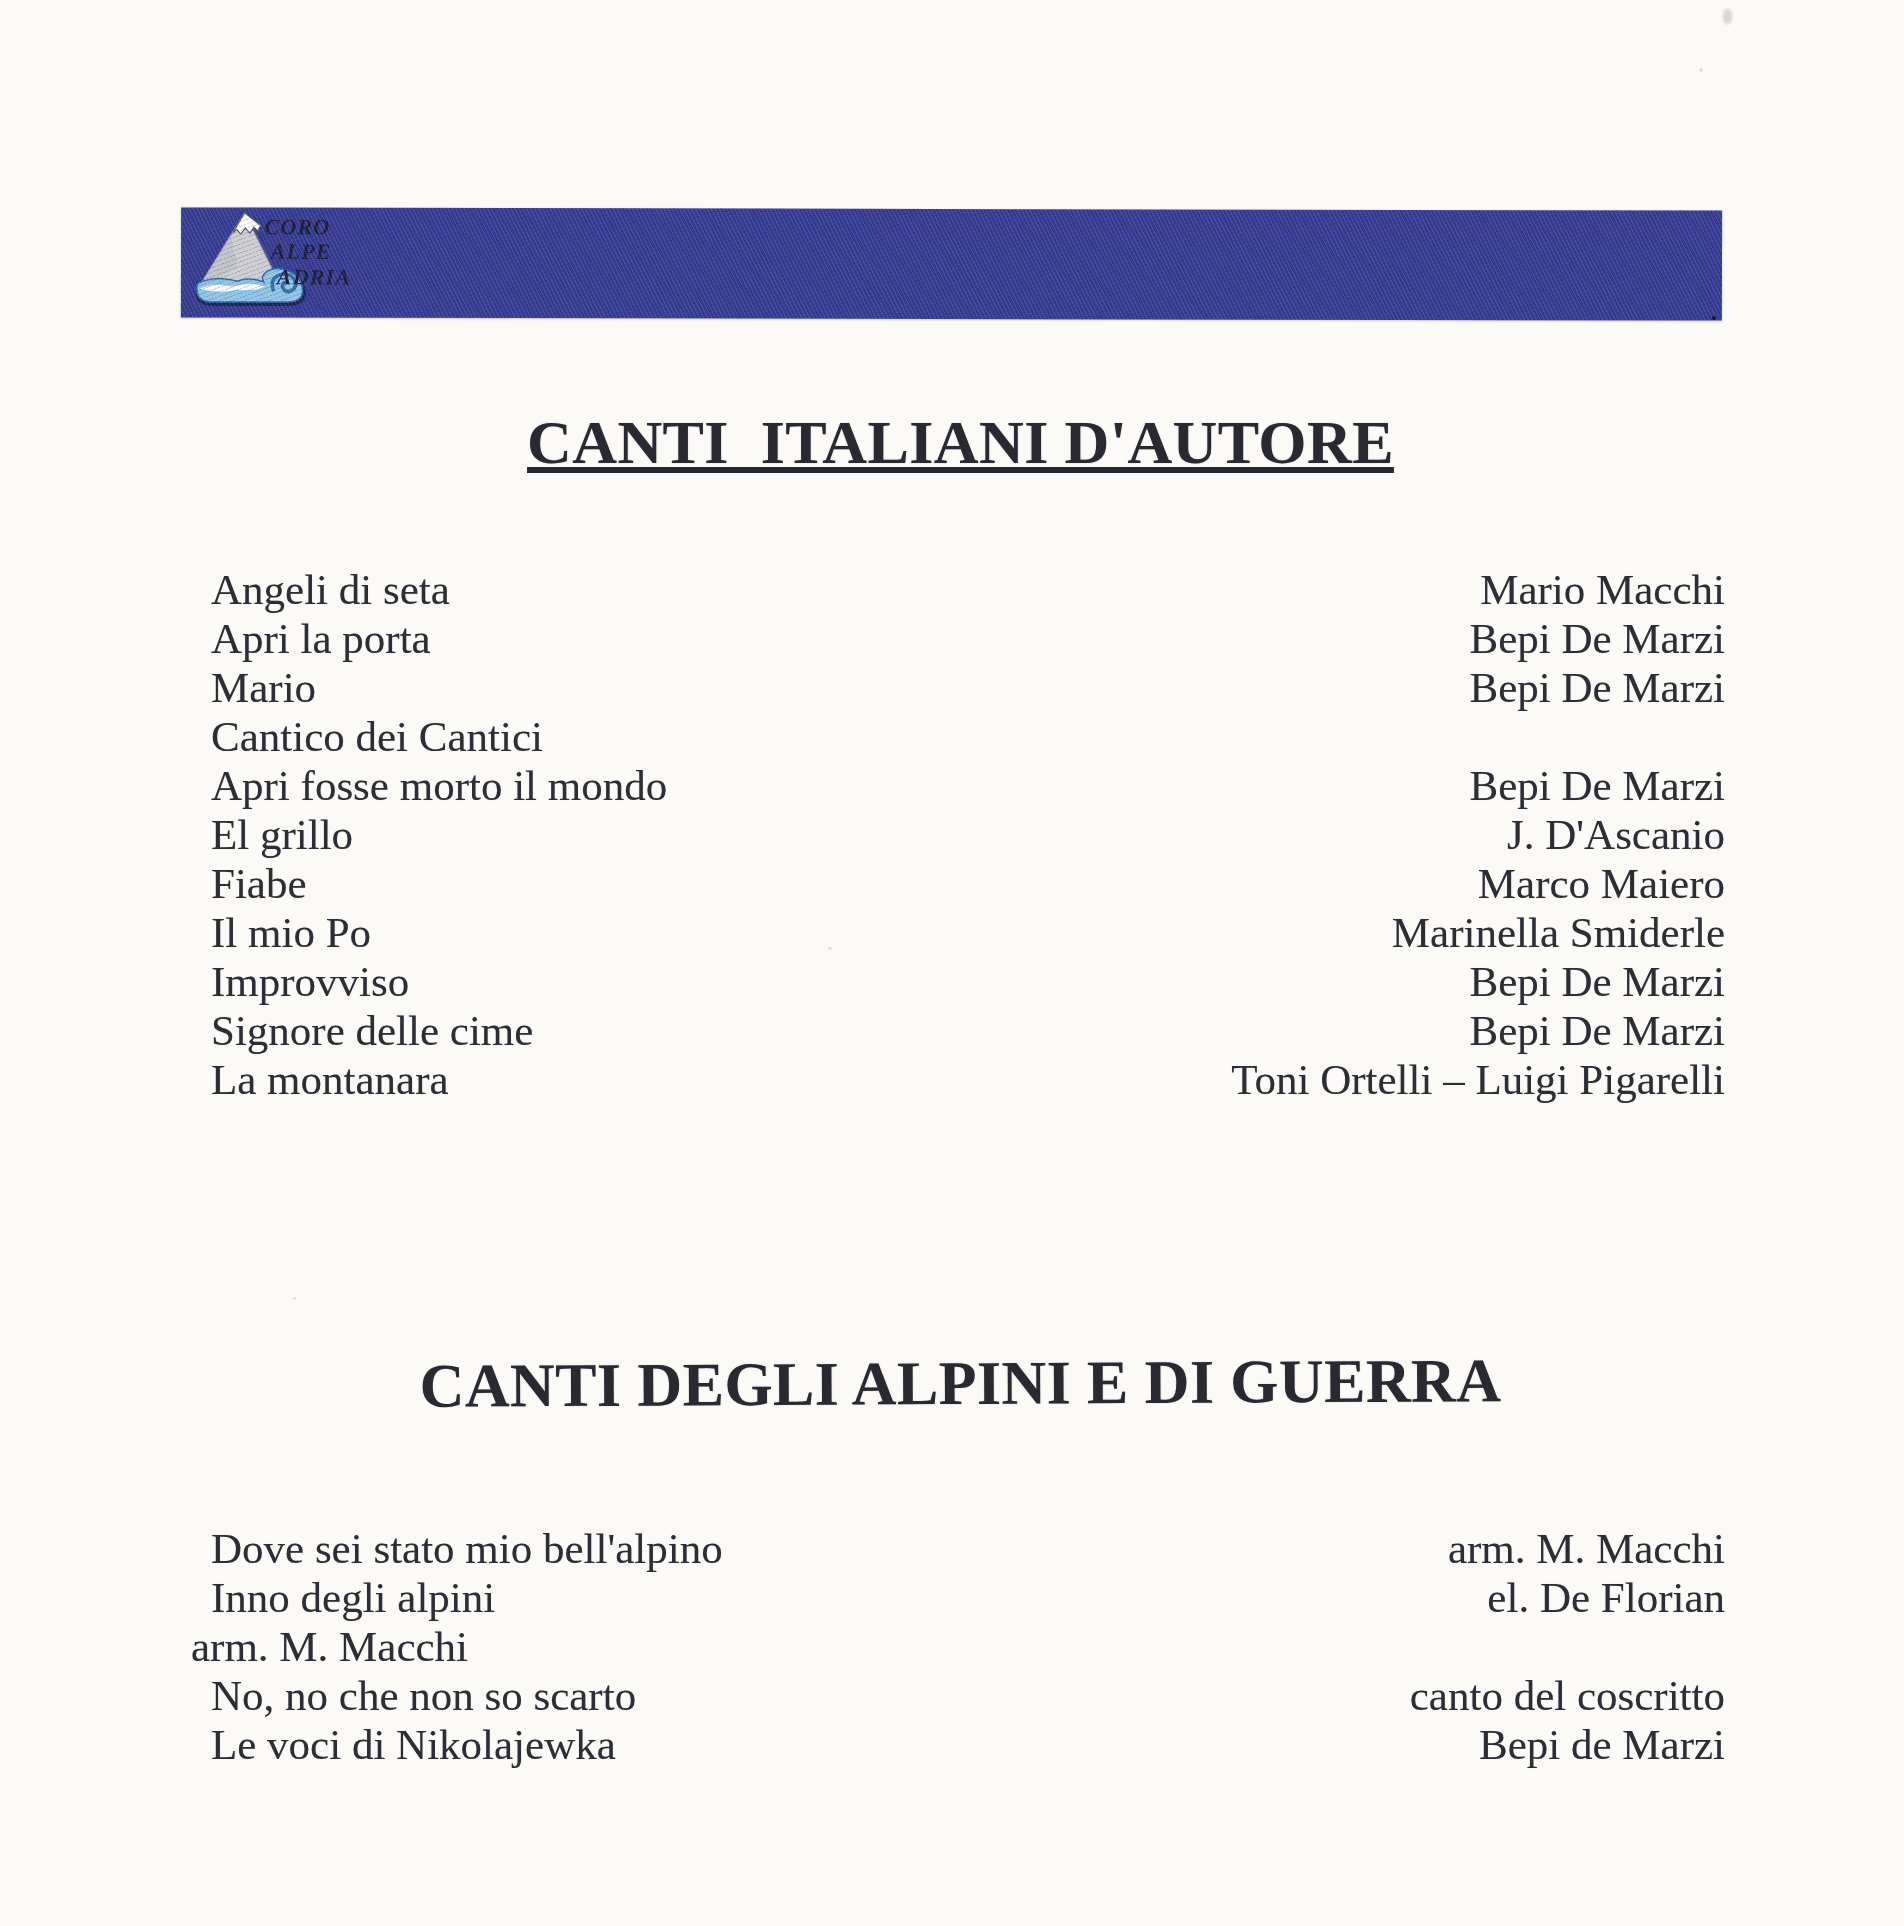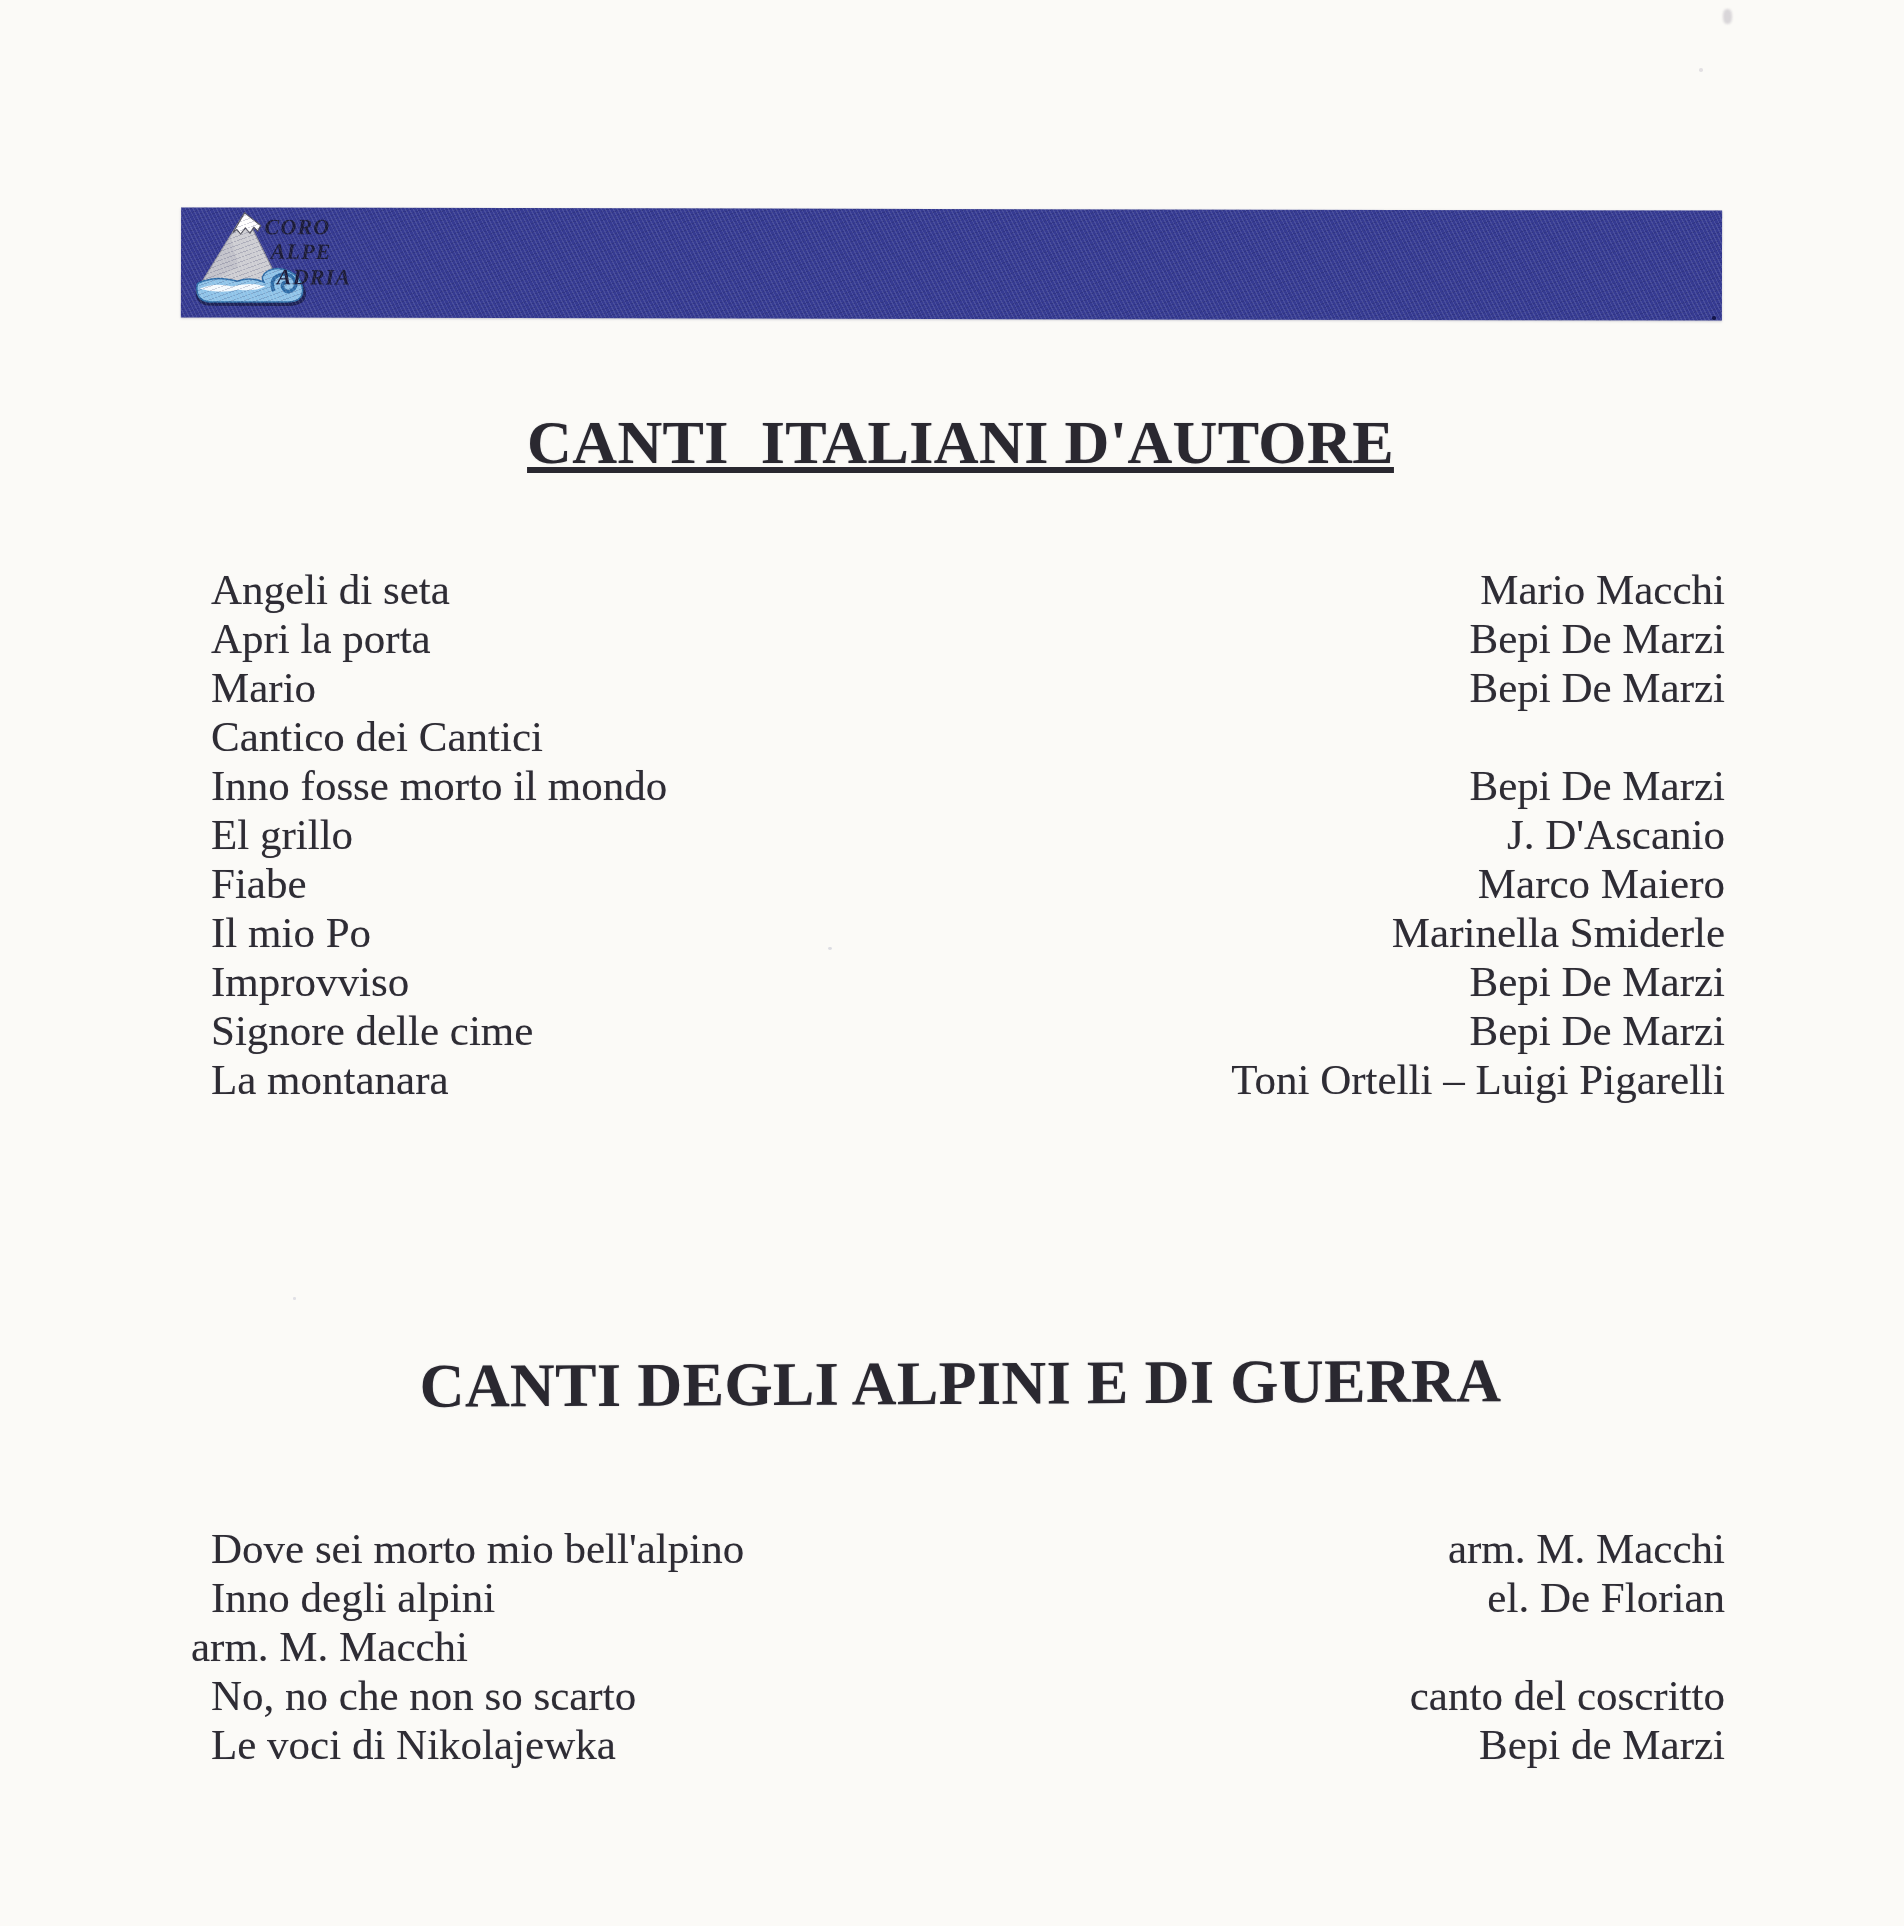--- a/index.html
+++ b/index.html
@@ -132,21 +132,21 @@
     <span class="composer">Bepi De Marzi</span>
   </div>
   <div class="row">
     <span class="song-title">Mario</span>
     <span class="composer">Bepi De Marzi</span>
   </div>
   <div class="row">
     <span class="song-title">Cantico dei Cantici</span>
   </div>
   <div class="row">
-    <span class="song-title">Inno fosse morto il mondo</span>
+    <span class="song-title">Apri fosse morto il mondo</span>
     <span class="composer">Bepi De Marzi</span>
   </div>
   <div class="row">
     <span class="song-title">El grillo</span>
     <span class="composer">J. D'Ascanio</span>
   </div>
   <div class="row">
     <span class="song-title">Fiabe</span>
     <span class="composer">Marco Maiero</span>
   </div>
@@ -165,21 +165,21 @@
   <div class="row">
     <span class="song-title">La montanara</span>
     <span class="composer">Toni Ortelli – Luigi Pigarelli</span>
   </div>
 </div>
 
 <div class="title" id="title2">CANTI DEGLI ALPINI E DI GUERRA</div>
 
 <div class="songlist" id="list2">
   <div class="row">
-    <span class="song-title">Dove sei morto mio bell'alpino</span>
+    <span class="song-title">Dove sei stato mio bell'alpino</span>
     <span class="composer">arm. M. Macchi</span>
   </div>
   <div class="row">
     <span class="song-title">Inno degli alpini</span>
     <span class="composer">el. De Florian</span>
   </div>
   <div class="row">
     <span class="composer">arm. M. Macchi</span>
   </div>
   <div class="row">

